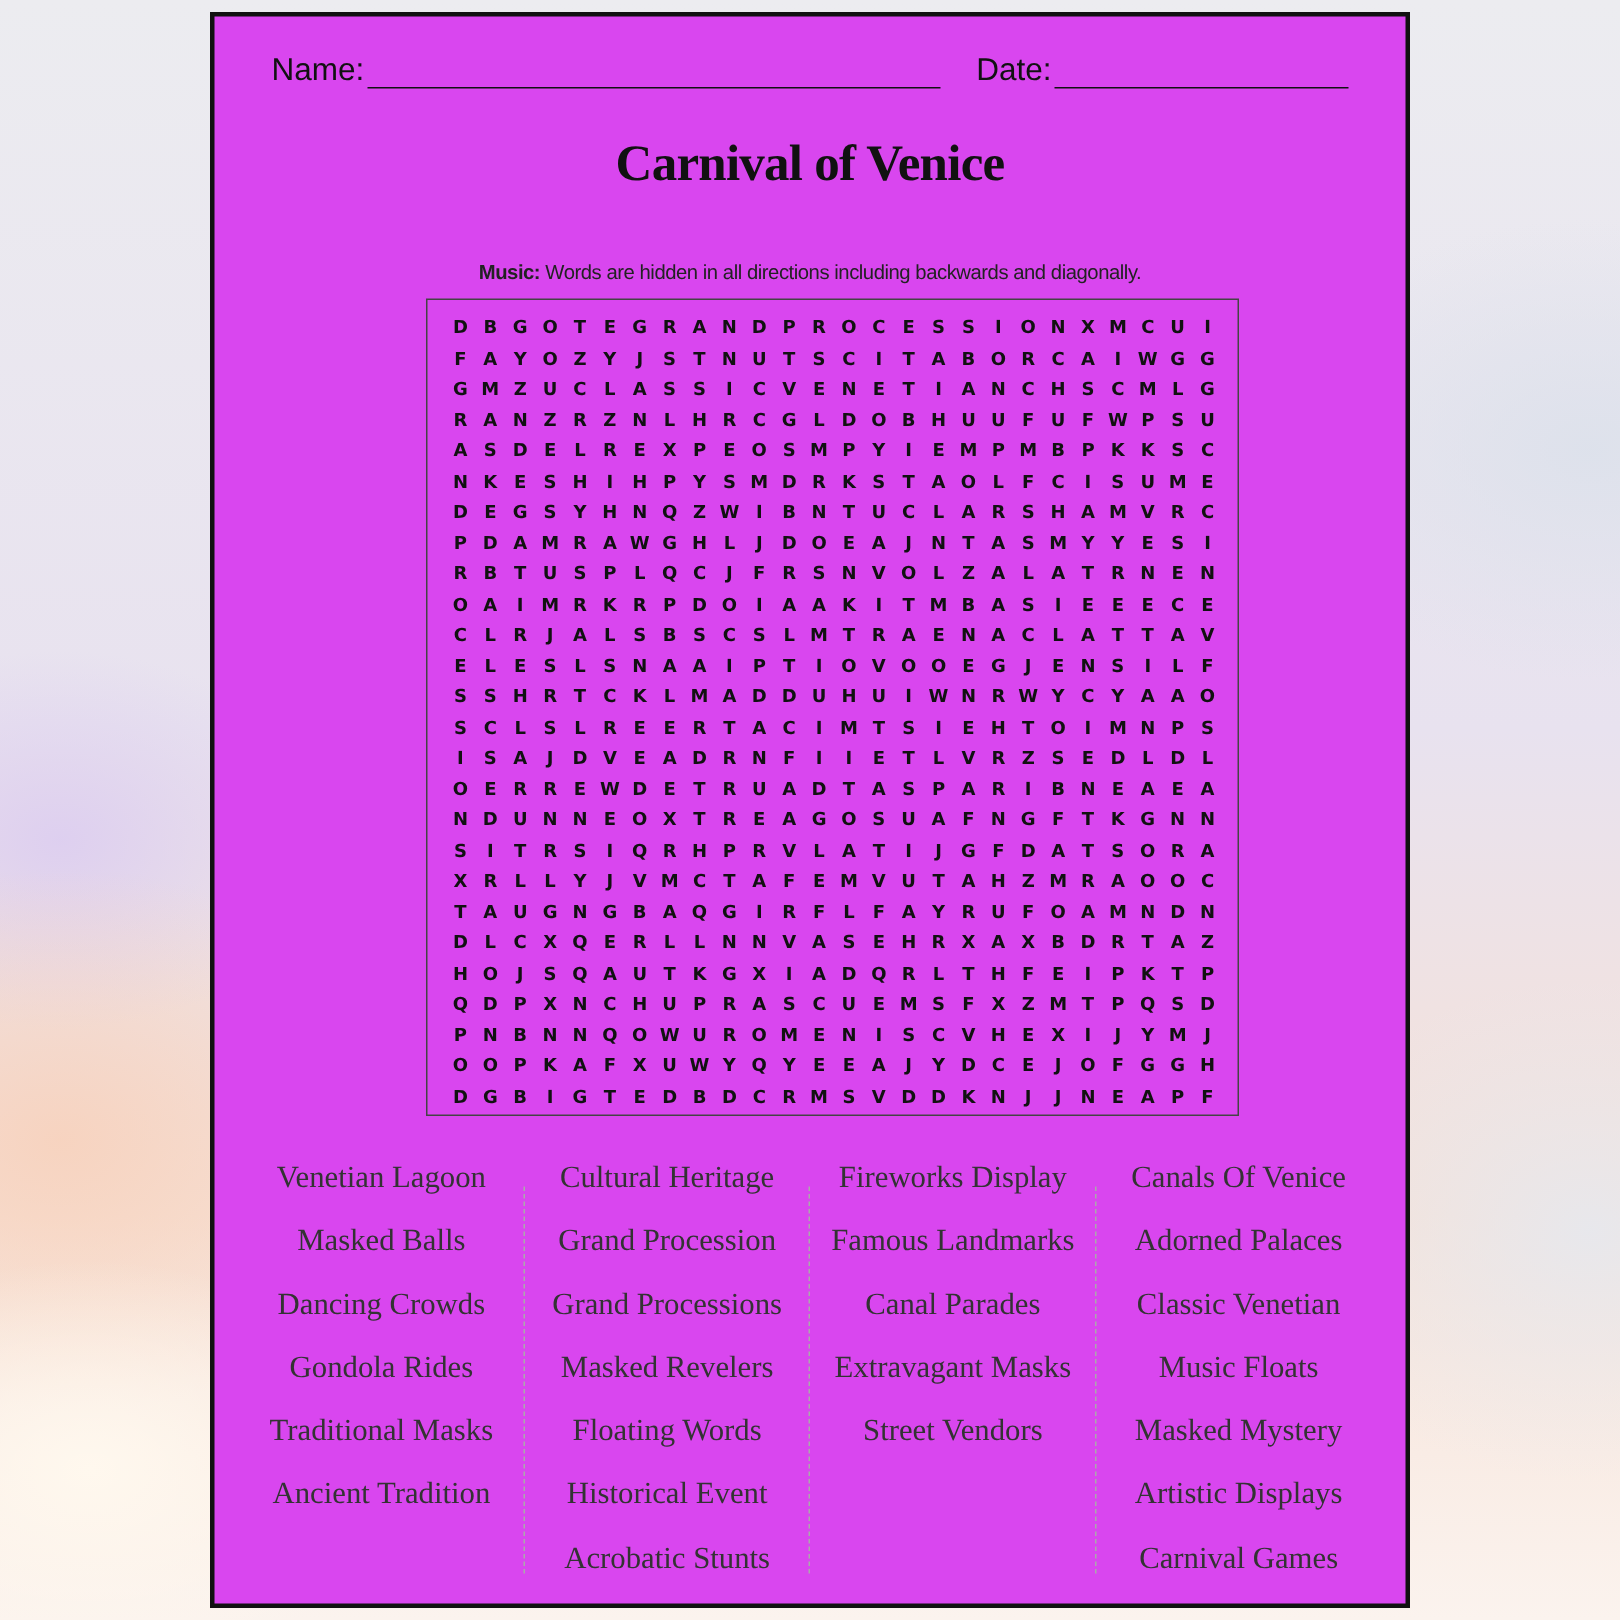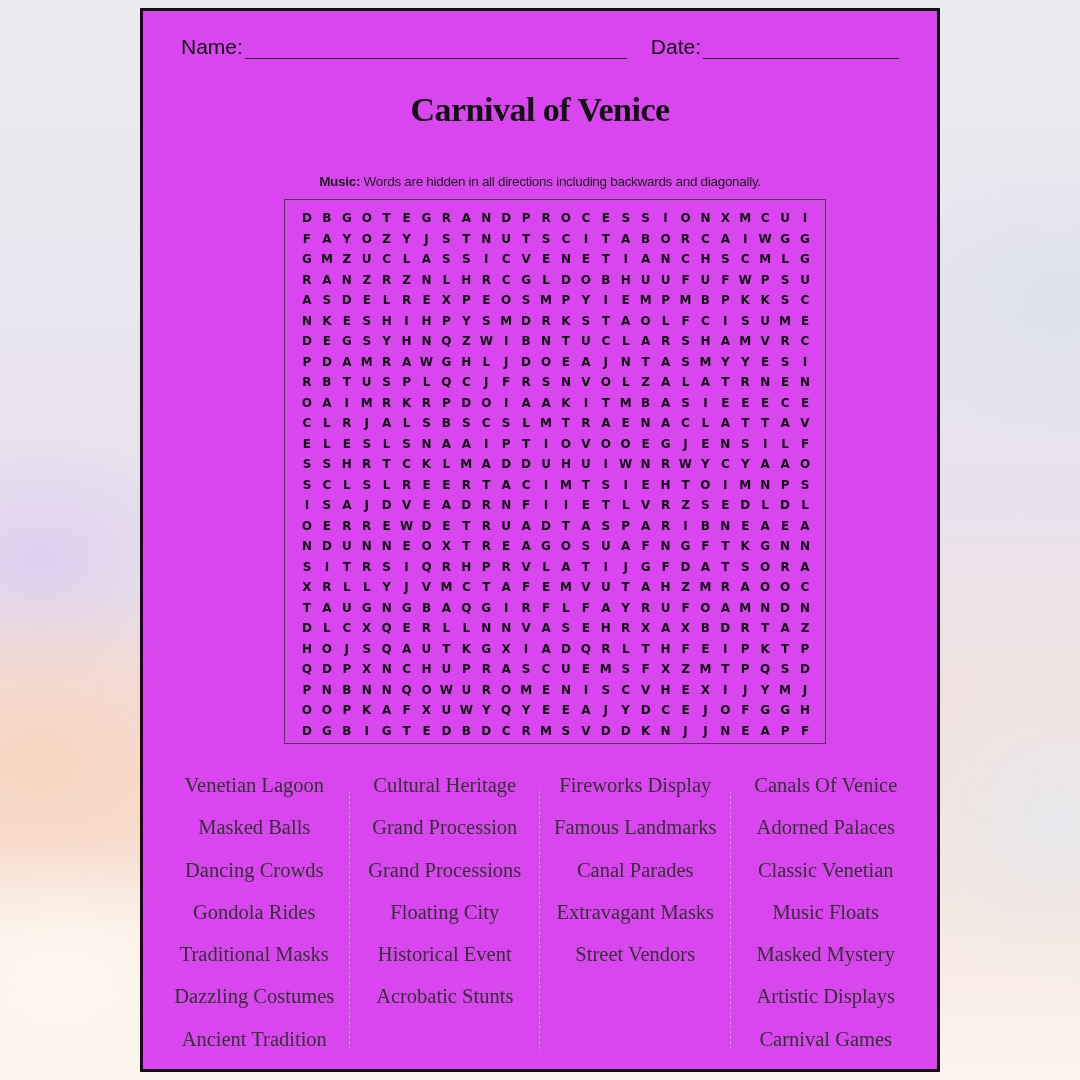--- a/index.html
+++ b/index.html
@@ -815,28 +815,28 @@
       </div>
     </div>
 
   <div class="words" id="words">
       <div class="word-col sep">
         <div class="word">Venetian Lagoon</div>
         <div class="word">Masked Balls</div>
         <div class="word">Dancing Crowds</div>
         <div class="word">Gondola Rides</div>
         <div class="word">Traditional Masks</div>
-        <div class="word">Dazzling Costumes</div>
         <div class="word">Ancient Tradition</div>
       </div>
       <div class="word-col sep">
         <div class="word">Cultural Heritage</div>
         <div class="word">Grand Procession</div>
         <div class="word">Grand Processions</div>
-        <div class="word">Floating City</div>
+        <div class="word">Masked Revelers</div>
+        <div class="word">Floating Words</div>
         <div class="word">Historical Event</div>
         <div class="word">Acrobatic Stunts</div>
       </div>
       <div class="word-col sep">
         <div class="word">Fireworks Display</div>
         <div class="word">Famous Landmarks</div>
         <div class="word">Canal Parades</div>
         <div class="word">Extravagant Masks</div>
         <div class="word">Street Vendors</div>
       </div>

